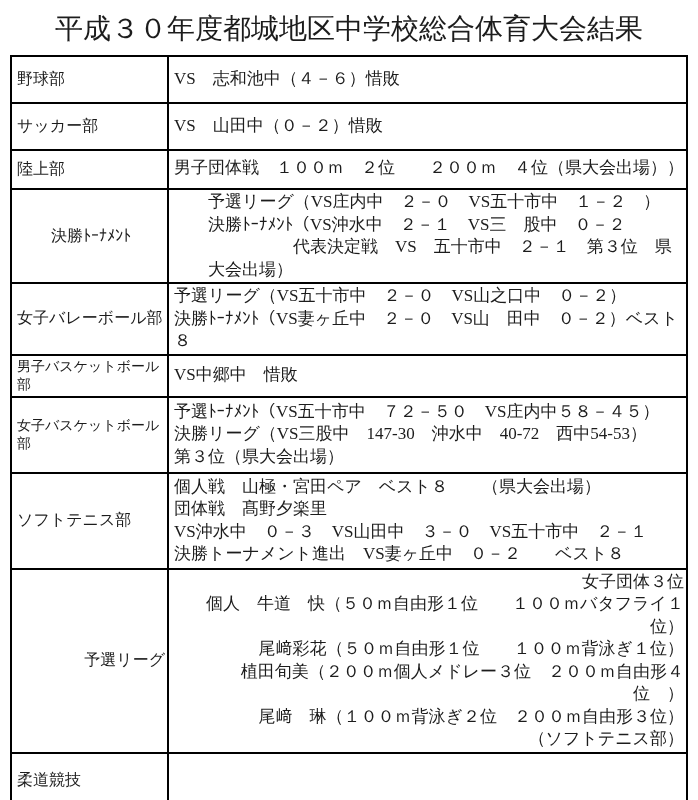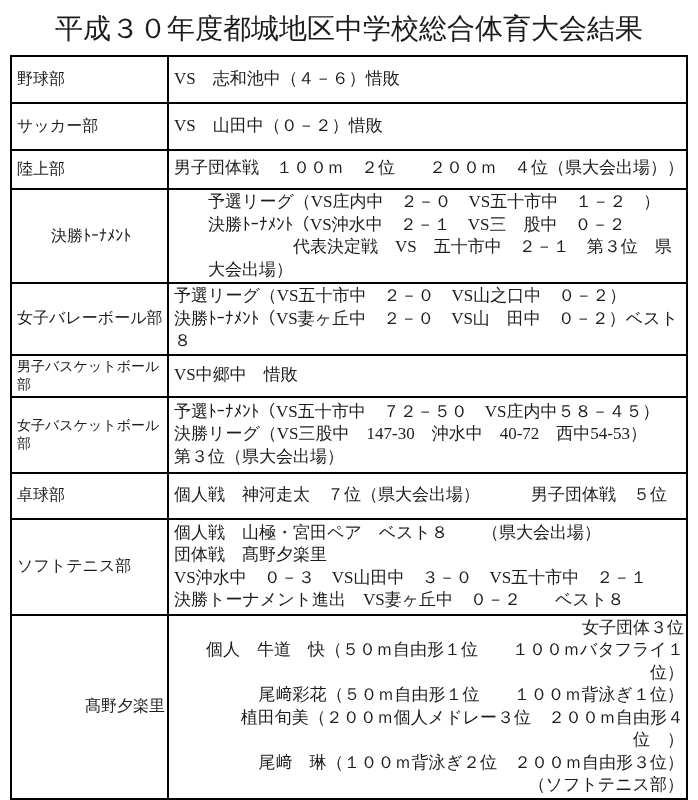--- a/index.html
+++ b/index.html
@@ -81,37 +81,31 @@
       </td>
     </tr>
     <tr class="r7">
       <td class="label-cell small">女子バスケットボール部</td>
       <td class="result-cell">
         <div class="line">予選ﾄｰﾅﾒﾝﾄ（VS五十市中　７２－５０　VS庄内中５８－４５）</div>
         <div class="line">決勝リーグ（VS三股中　147-30　沖水中　40-72　西中54-53）</div>
         <div class="line">第３位（県大会出場）</div>
       </td>
     </tr>
-    <tr class="r8">
-      <td class="label-cell">卓球部</td>
-      <td class="result-cell">
-        <div class="line">個人戦　神河走太　７位（県大会出場）　　　男子団体戦　５位</div>
-      </td>
-    </tr>
     <tr class="r9">
       <td class="label-cell">ソフトテニス部</td>
       <td class="result-cell">
         <div class="line">個人戦　山極・宮田ペア　ベスト８　　（県大会出場）</div>
         <div class="line">団体戦　髙野夕楽里</div>
         <div class="line">VS沖水中　０－３　VS山田中　３－０　VS五十市中　２－１</div>
         <div class="line">決勝トーナメント進出　VS妻ヶ丘中　０－２　　ベスト８</div>
       </td>
     </tr>
     <tr class="r10">
-      <td class="label-cell">髙野夕楽里</td>
+      <td class="label-cell">予選リーグ</td>
       <td class="result-cell">
         <div class="line">女子団体３位</div>
         <div class="line">個人　牛道　快（５０ｍ自由形１位　　１００ｍバタフライ１位）</div>
         <div class="line">　　　尾﨑彩花（５０ｍ自由形１位　　１００ｍ背泳ぎ１位）</div>
         <div class="line">　　　植田旬美（２００ｍ個人メドレー３位　２００ｍ自由形４位　）</div>
         <div class="line">　　　尾﨑　琳（１００ｍ背泳ぎ２位　２００ｍ自由形３位）</div>
         <div class="line">（ソフトテニス部）</div>
       </td>
     </tr>
     <tr class="r11">

